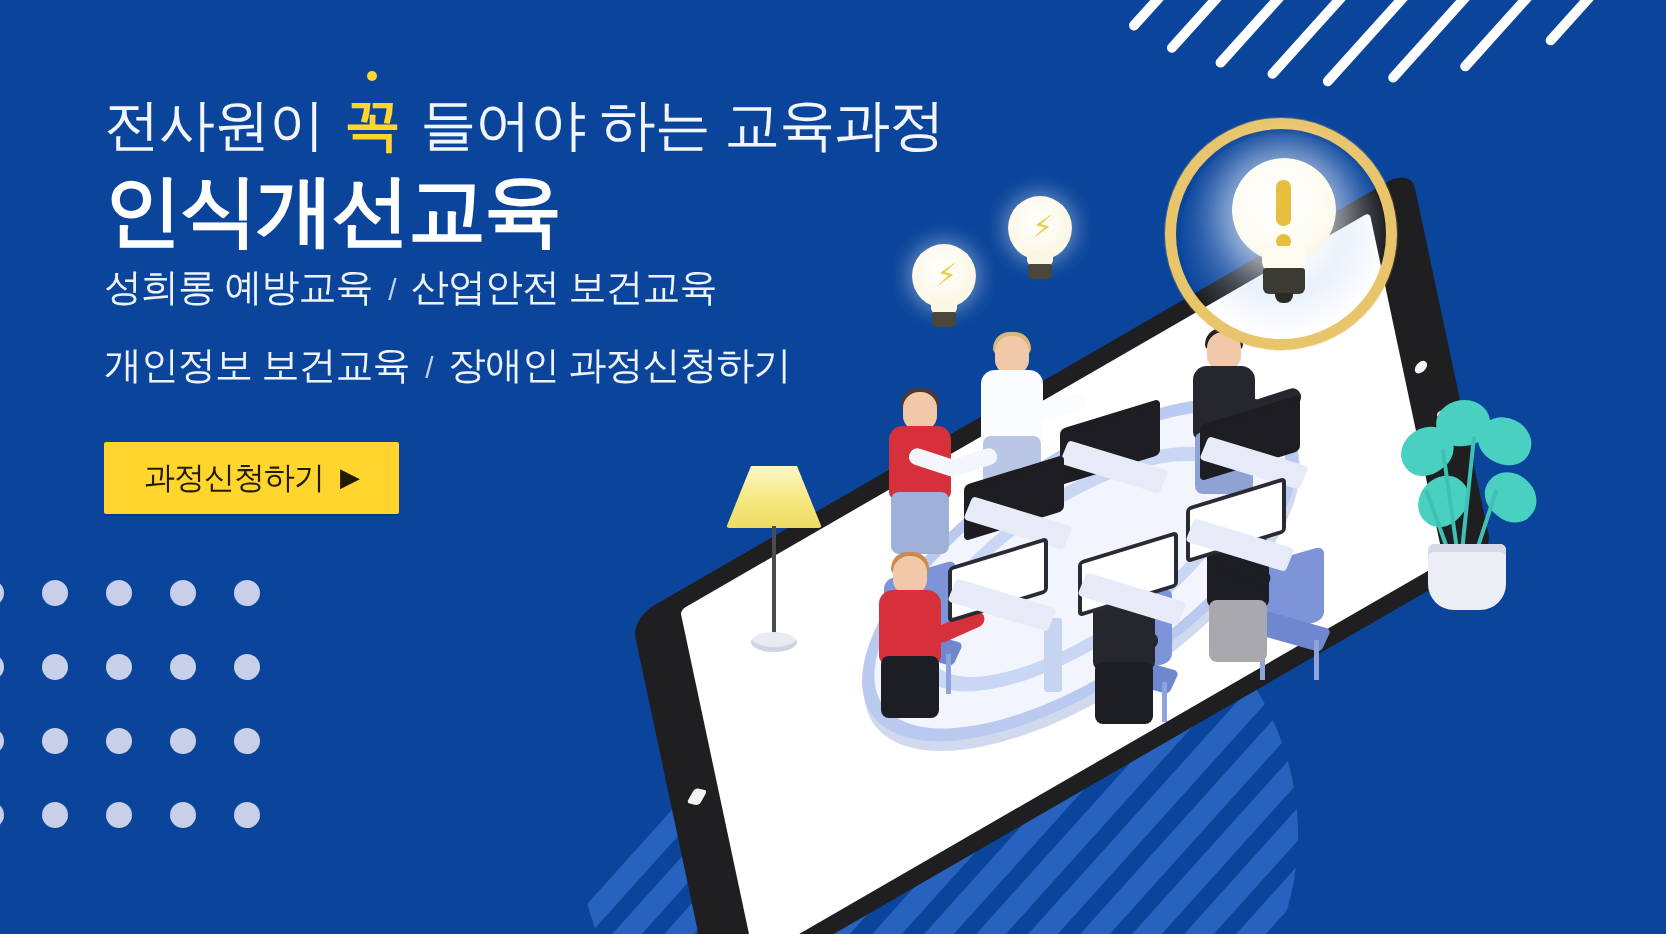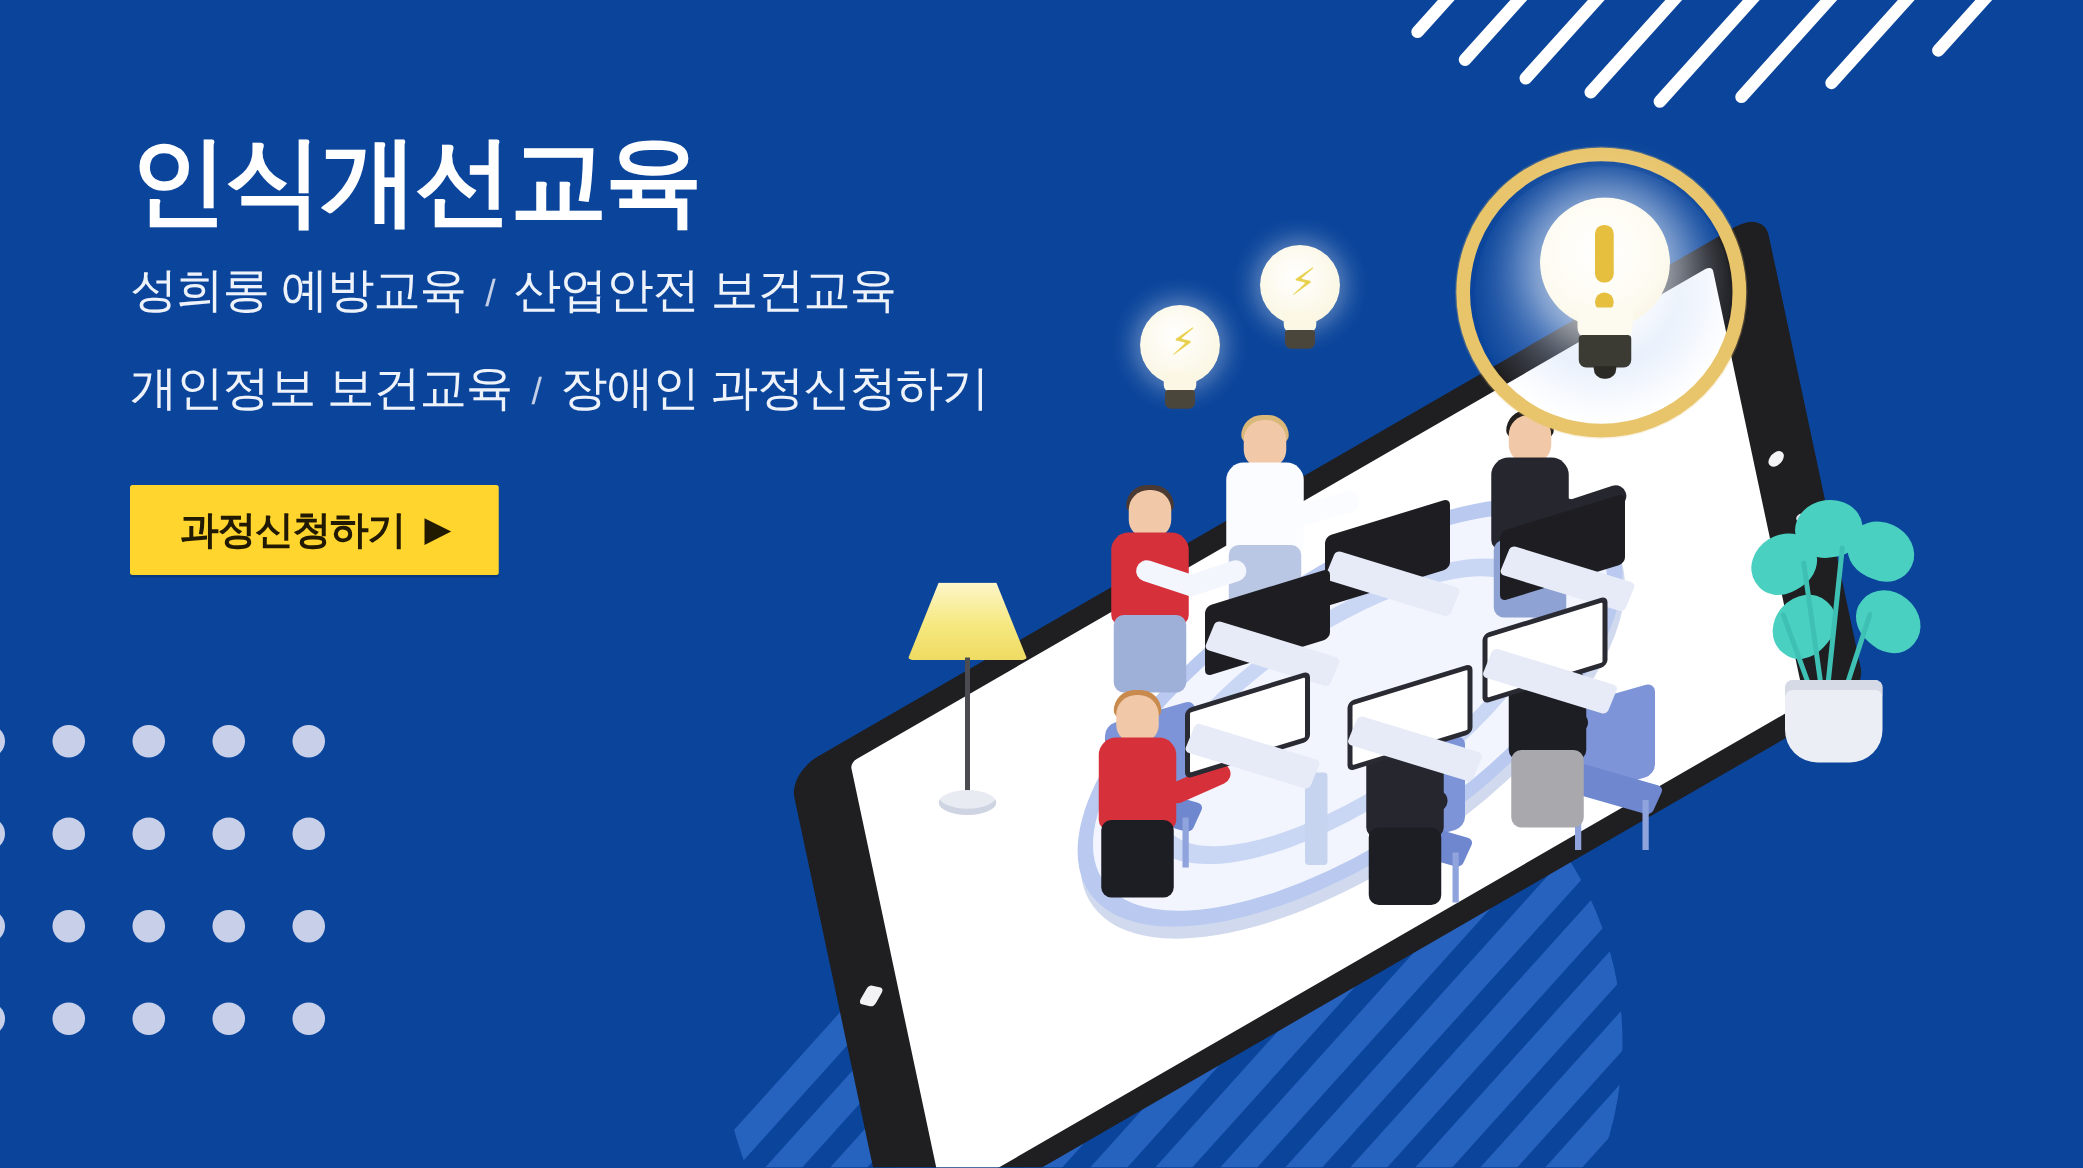--- a/index.html
+++ b/index.html
@@ -102,21 +102,21 @@
   .headline{
     margin-top:10px;
     font-size:78px;
     line-height:1.08;
     font-weight:700;
     color:#ffffff;
     letter-spacing:-2px;
     white-space:nowrap;
   }
   .sub{
-    margin-top:28px;
+    margin-top:16px;
     font-size:38px;
     line-height:1.0;
     color:#eef2fa;
     font-weight:400;
     letter-spacing:-1px;
     white-space:nowrap;
   }
   .sub + .sub{ margin-top:40px; }
   .sub .sep{
     color:#c3cfe6;
@@ -126,21 +126,21 @@
 
   .cta{
     display:inline-flex;
     align-items:center;
     justify-content:center;
     gap:16px;
     margin-top:58px;
     background:#ffd52e;
     color:#221a00;
     font-size:31px;
-    font-weight:700;
+    font-weight:400;
     letter-spacing:-1px;
     padding:15px 40px;
     border:none;
     border-radius:2px;
     cursor:pointer;
     box-shadow:0 2px 0 rgba(0,0,0,.18);
     white-space:nowrap;
   }
   .cta .tri{
     font-size:26px;
@@ -632,20 +632,25 @@
     <div class="bulb-big">
       <div class="glass"></div>
       <div class="mark"></div>
       <div class="neck"></div>
       <div class="base"></div>
     </div>
   </div>
 
   <div class="copy">
 
+    <div class="kicker">
+      <span>전사원이</span>
+      <span class="hl">꼭</span>
+      <span>들어야 하는 교육과정</span>
+    </div>
 
     <h1 class="headline">인식개선교육</h1>
 
     <div class="sub">
       <span>성희롱 예방교육</span>
       <span class="sep">/</span>
       <span>산업안전 보건교육</span>
     </div>
 
     <div class="sub">

